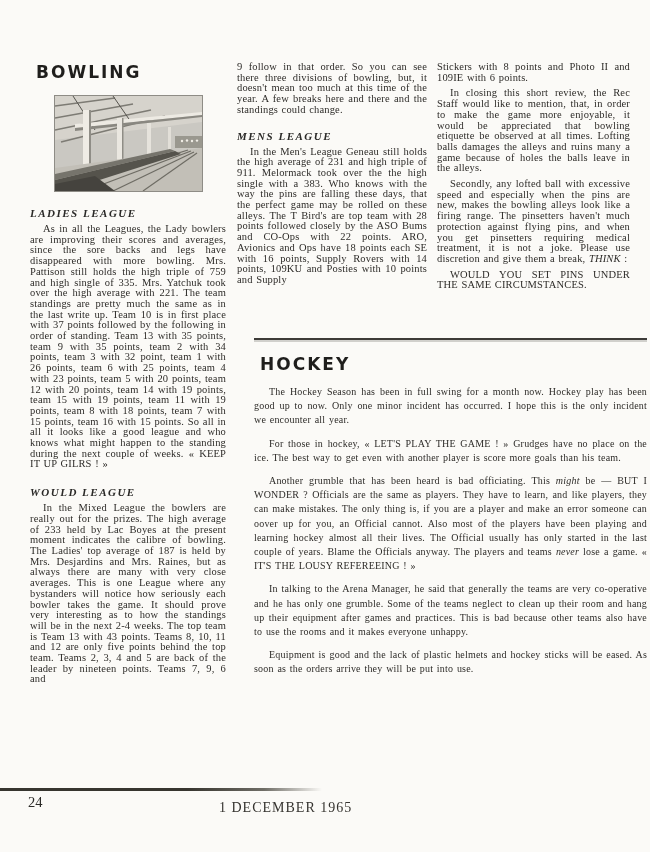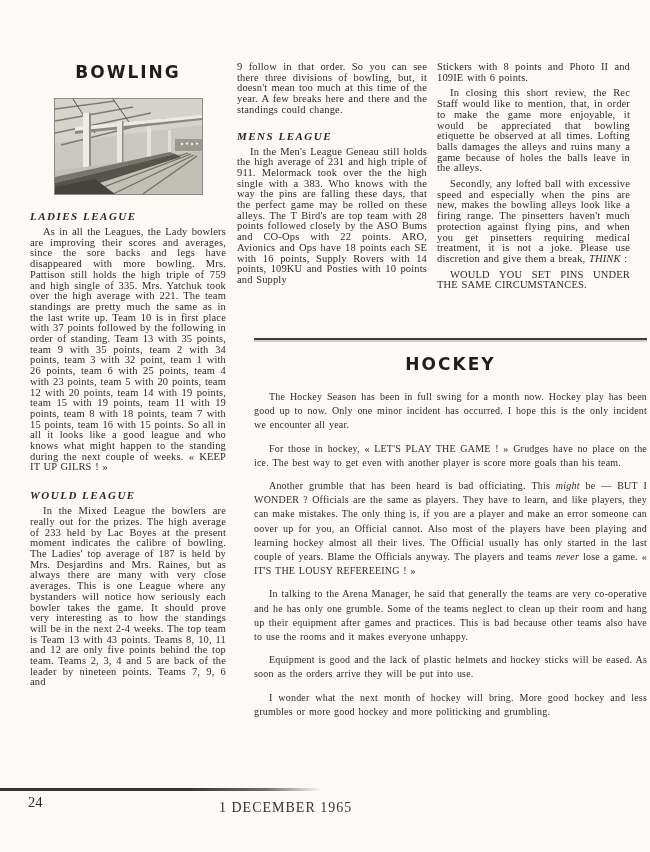--- a/index.html
+++ b/index.html
@@ -8,22 +8,22 @@
     background:#fbfaf7; font-family:"Liberation Serif", serif; color:#2e2c29;
   }
   .column { position:absolute; }
   #col1 { left:30px;  top:60px;  width:196px; }
   #col2 { left:237px; top:60px;  width:190px; height:280px; overflow:hidden; }
   #col3 { left:437px; top:60px;  width:193px; height:280px; overflow:hidden; }
   #hockey { position:absolute; left:254px; top:338px; width:393px; }
 
   .article-title {
     font-family:"DejaVu Sans", sans-serif; font-weight:bold;
-    font-size:17px; letter-spacing:2px; text-align:center;
-    color:#1f1e1c; margin:16px;
+    font-size:17px; letter-spacing:2px; 
+    color:#1f1e1c; margin:6px;
   }
   #col1 .article-title { margin-top:2px; }
 
   .photo-wrap {
     width:147px; height:95px; margin:13px auto 0;
     border:1px solid #8e8c86; box-shadow: inset 0 0 0 1px #c9c7c0;
     background:#cac8c2;
   }
   .photo-wrap svg { display:block; }
 
@@ -130,18 +130,17 @@
 </div>
 
 <div id="hockey">
   <div class="divider"></div>
   <h1 class="article-title">HOCKEY</h1>
   <p class="hbody first"><span>The Hockey Season has been in full swing for a month now. Hockey play has been good up to now. Only one minor incident has occurred. I hope this is the only incident we encounter all year.</span></p>
   <p class="hbody"><span>For those in hockey, « LET'S PLAY THE GAME ! » Grudges have no place on the ice. The best way to get even with another player is score more goals than his team.</span></p>
   <p class="hbody"><span>Another grumble that has been heard is bad officiating. This </span><span class="it">might</span><span> be — BUT I WONDER ? Officials are the same as players. They have to learn, and like players, they can make mistakes. The only thing is, if you are a player and make an error someone can oover up for you, an Official cannot. Also most of the players have been playing and learning hockey almost all their lives. The Official usually has only started in the last couple of years. Blame the Officials anyway. The players and teams </span><span class="it">never</span><span> lose a game. « IT'S THE LOUSY REFEREEING ! »</span></p>
   <p class="hbody"><span>In talking to the Arena Manager, he said that generally the teams are very co-operative and he has only one grumble. Some of the teams neglect to clean up their room and hang up their equipment after games and practices. This is bad because other teams also have to use the rooms and it makes everyone unhappy.</span></p>
   <p class="hbody"><span>Equipment is good and the lack of plastic helmets and hockey sticks will be eased. As soon as the orders arrive they will be put into use.</span></p>
-  <p class="hbody"><span>I wonder what the next month of hockey will bring. More good hockey and less grumbles or more good hockey and more politicking and grumbling.</span></p>
 </div>
 
 <div class="footer-rule"></div>
 <div class="page-number">24</div>
 <div class="issue-date">1 DECEMBER 1965</div>
 
 </body></html>

